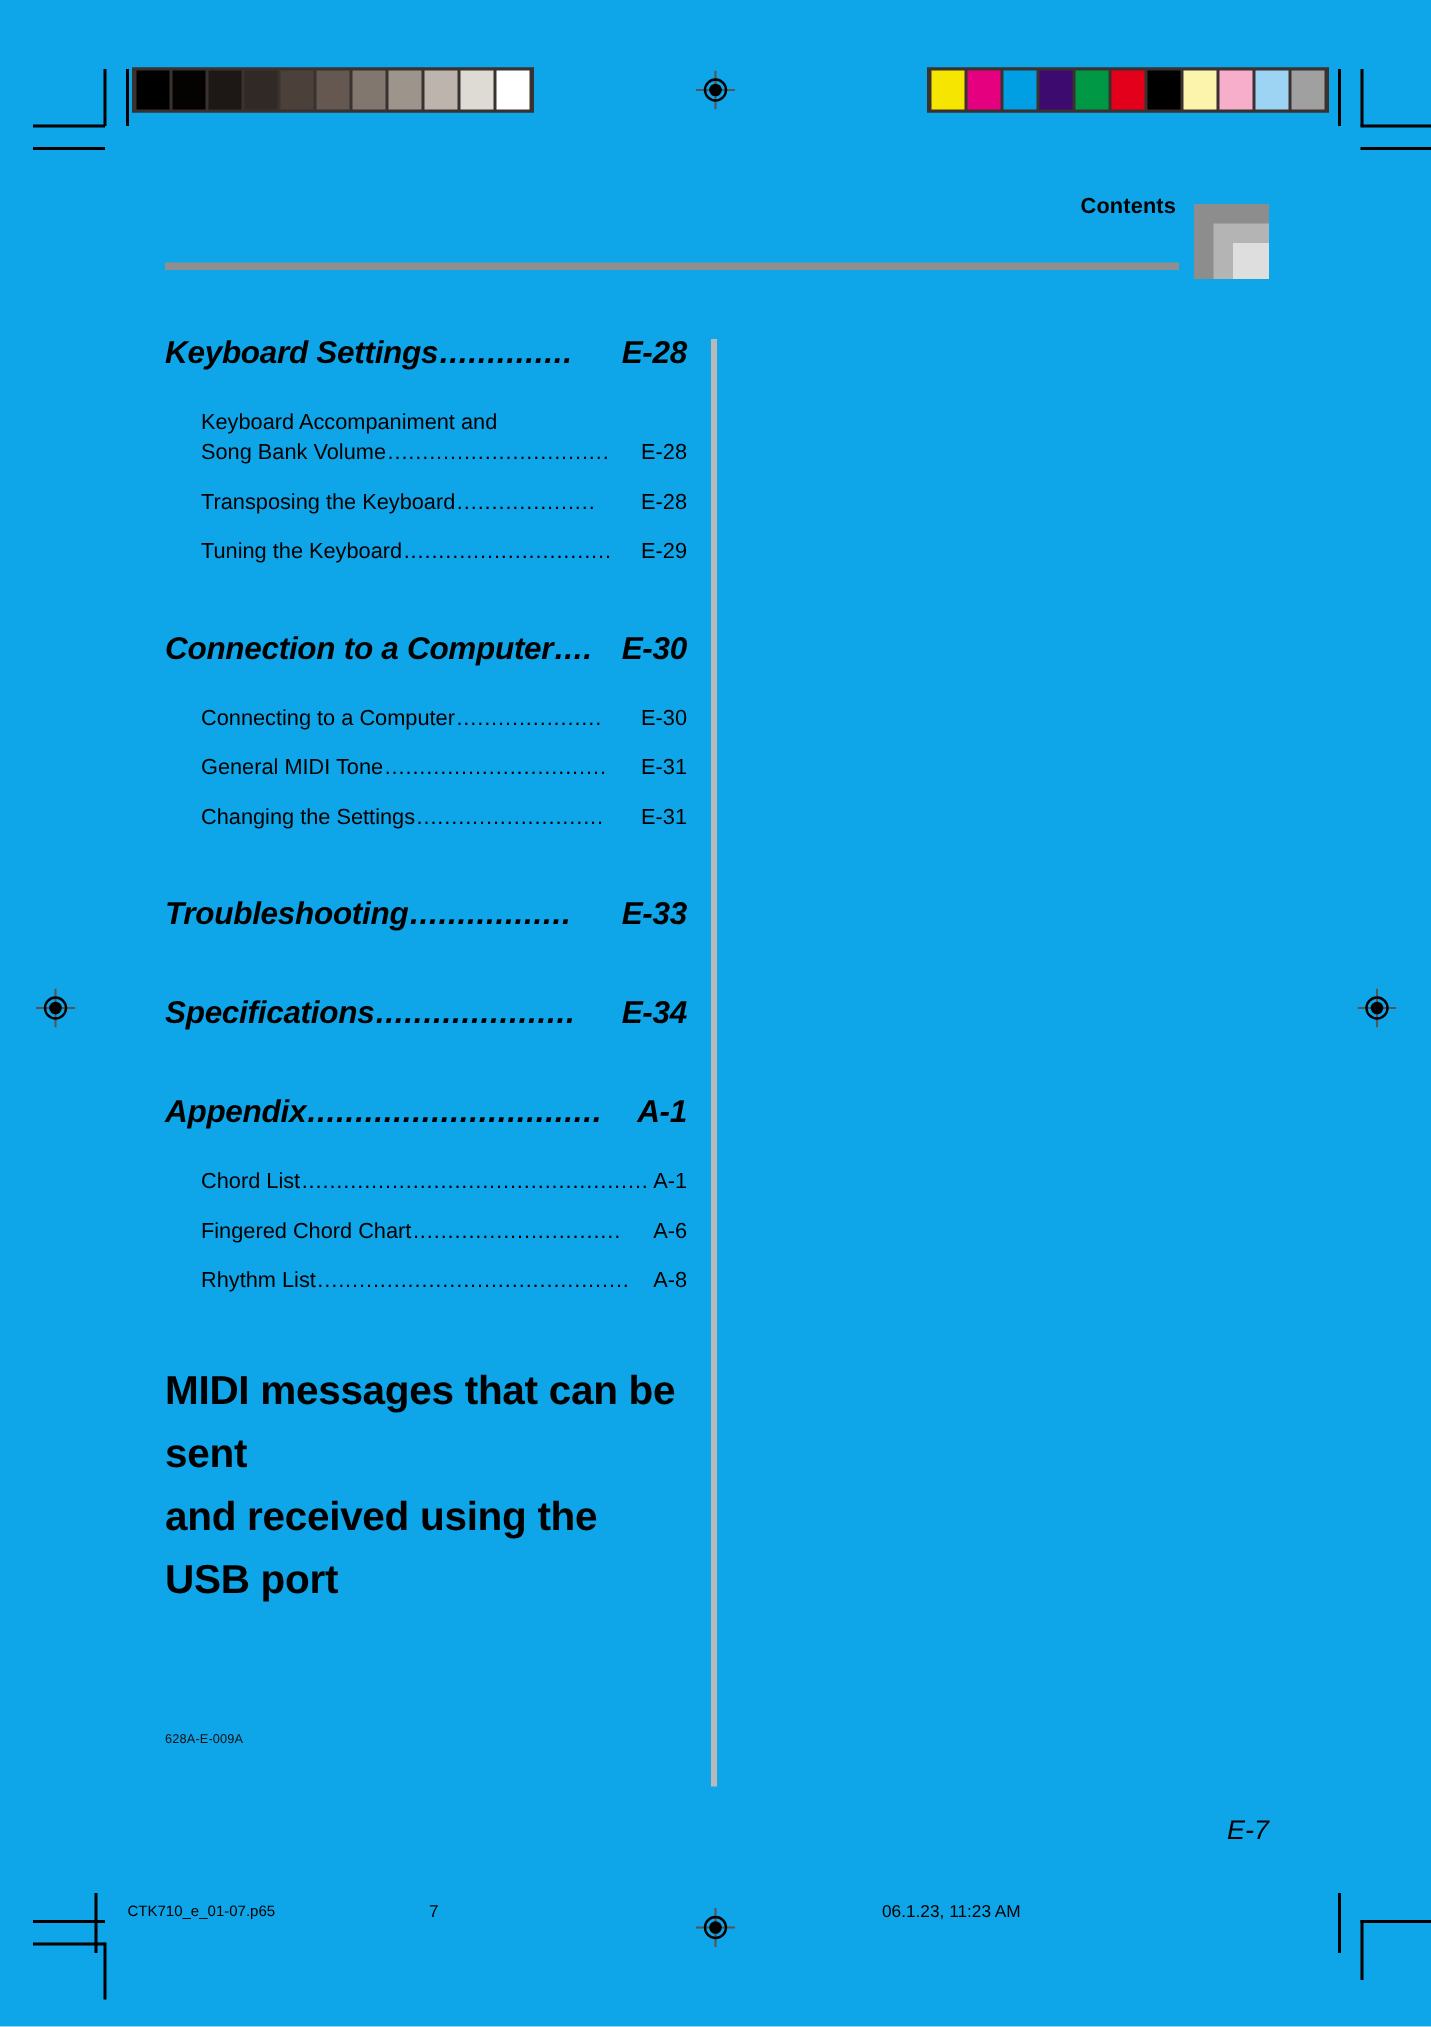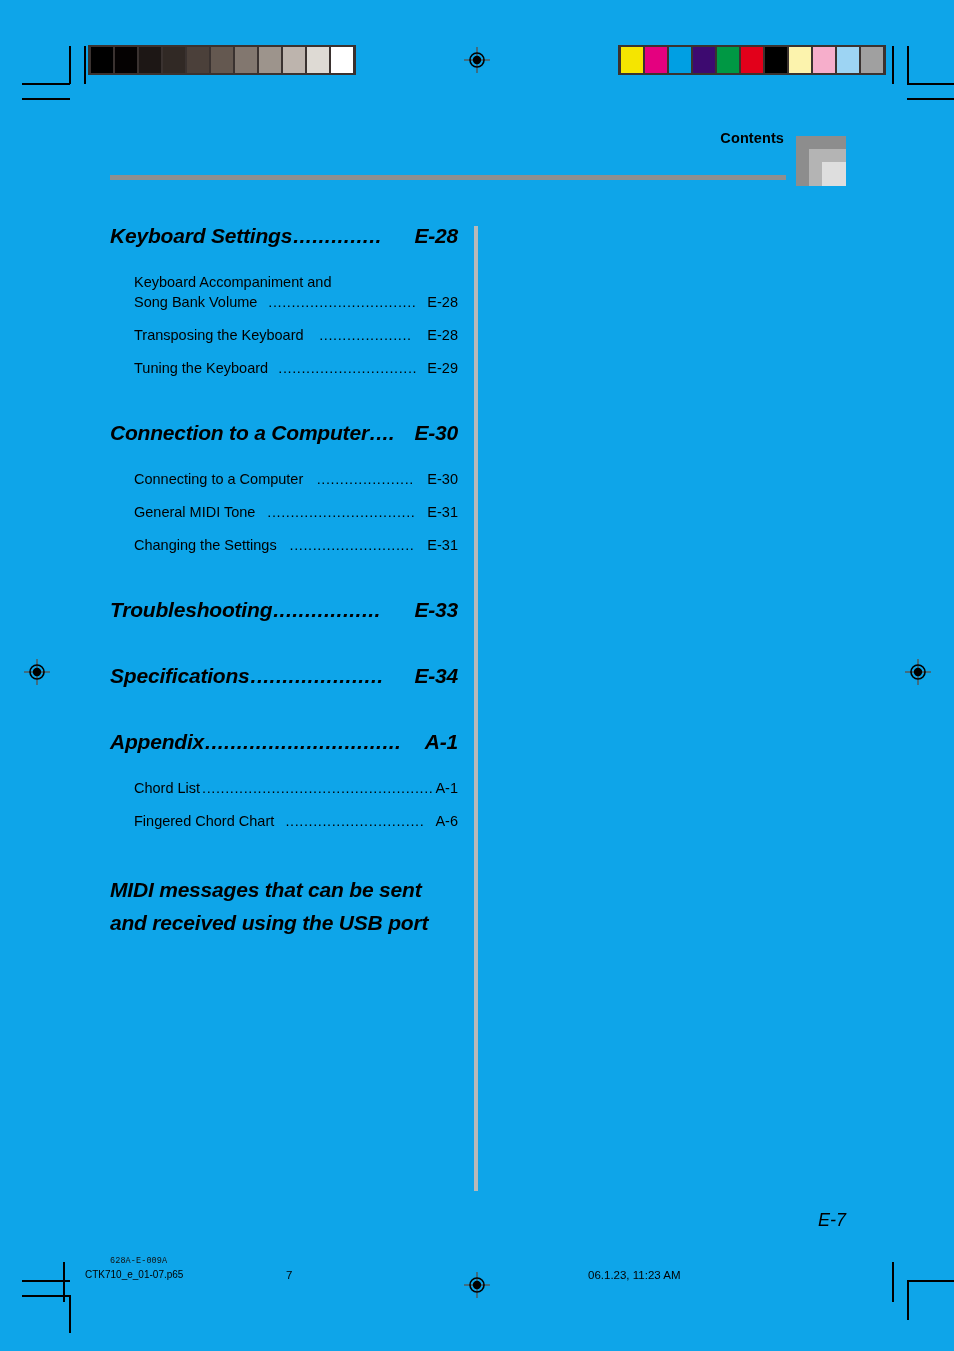--- a/index.html
+++ b/index.html
@@ -122,57 +122,54 @@
   .gap-lg { height: 28px; }
   .gap-sm { height: 12px; }
 
   .toc-sub {
     display: flex;
     align-items: baseline;
     font-size: 14.5px;
     white-space: nowrap;
     margin: 0 0 17px 0;
     padding-left: 24px;
-    text-align: center;
   }
   .toc-sub .lbl { flex: 0 0 auto; }
   .toc-sub .leader {
     flex: 1 1 auto;
     overflow: hidden;
     white-space: nowrap;
     margin: 0 1px;
     letter-spacing: 0.6px;
   }
   .toc-sub .pg { flex: 0 0 auto; }
 
   .toc-sub-wrap {
     font-size: 14.5px;
     padding-left: 24px;
     margin: 0 0 4px 0;
     white-space: nowrap;
   }
 
   .toc-plain {
-    font-size: 21px;
+    font-size: 27px;
     font-weight: bold;
-    font-style: italic;
     line-height: 1.55;
     letter-spacing: -0.2px;
     margin: 0;
   }
 
   
   .footer-code {
     position: absolute;
     left: 110px;
-    top: 1256px;
+    top: 1154px;
     font-size: 8.5px;
     color: #111;
     letter-spacing: 0.1px;
-    font-family: Liberation Mono, monospace;
   }
   .footer-page {
     position: absolute;
     right: 108px;
     top: 1210px;
     font-size: 18px;
     font-style: italic;
     font-weight: normal;
     color: #000;
   }
@@ -358,20 +355,25 @@
       <div class="toc-sub">
         <span class="lbl">Chord List </span>
         <span class="leader">..................................................</span>
         <span class="pg">A-1</span>
       </div>
       <div class="toc-sub">
         <span class="lbl">Fingered Chord Chart </span>
         <span class="leader">..............................</span>
         <span class="pg">A-6</span>
       </div>
+      <div class="toc-sub">
+        <span class="lbl">Rhythm List </span>
+        <span class="leader">.............................................</span>
+        <span class="pg">A-8</span>
+      </div>
       <div class="gap-lg"></div>
       <div class="toc-plain">
         <div>MIDI messages that can be sent</div>
         <div>and received using the USB port</div>
       </div>
     </div>
 
   <div class="footer-code">628A-E-009A</div>
   <div class="footer-page">E-7</div>
 

